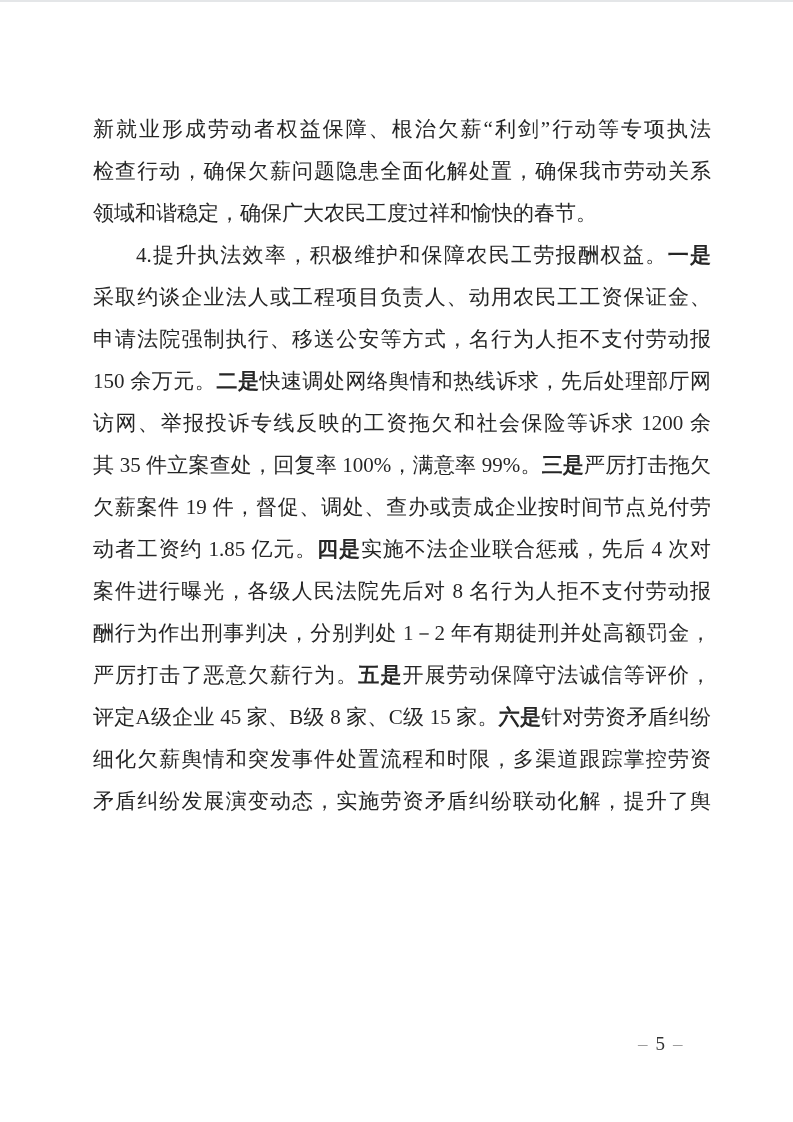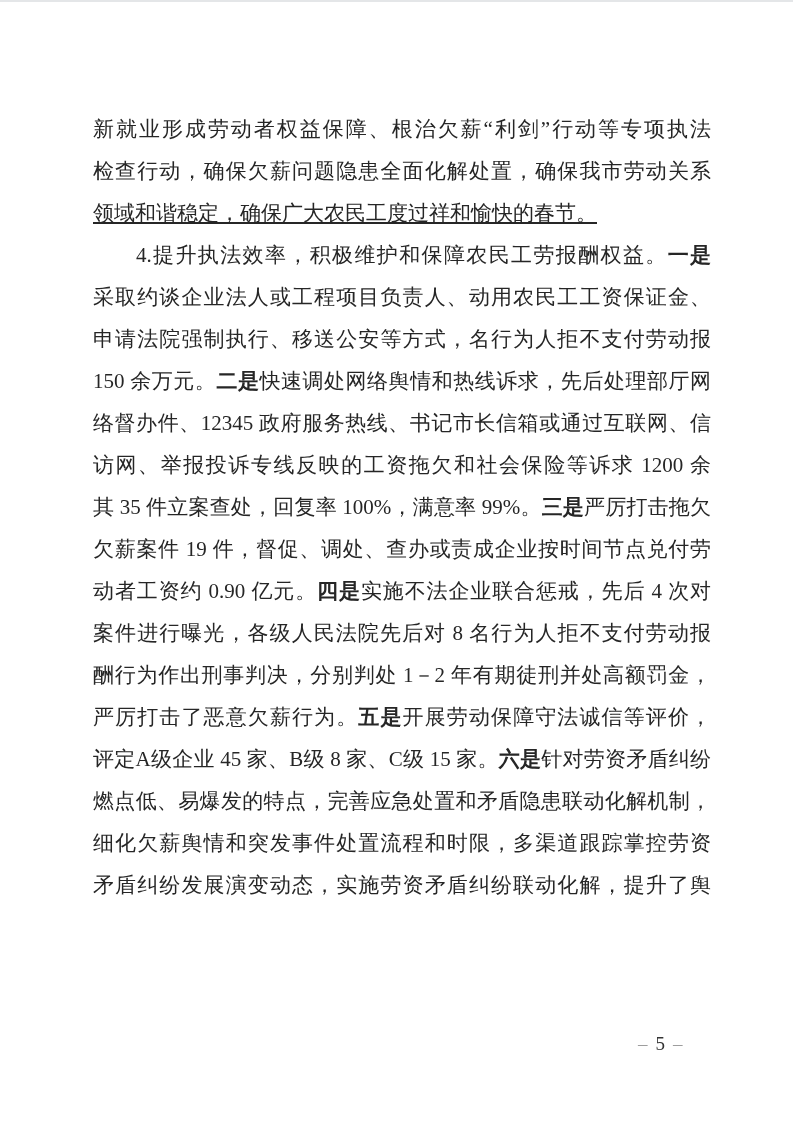--- a/index.html
+++ b/index.html
@@ -36,21 +36,21 @@
     box-sizing: border-box;
     height: 42px;
     line-height: 42px;
     width: 618px;
     text-align: justify;
     text-align-last: justify;
     white-space: normal;
     overflow: hidden;
   }
   .line.indent { padding-left: 43px; }
-  .line.para-end { text-align-last: left; text-decoration: underline; }
+  .line.para-end { text-align-last: left; }
   .run { font-weight: 400; }
   .run.bold {
     font-weight: 700;
     font-family: Liberation Mono, monospace;
   }
   .page-number {
     position: absolute;
     left: 638px;
     top: 1033px;
     font-size: 19px;
@@ -75,30 +75,28 @@
   <div class="scan-edge"></div>
 
   <div class="text-block">
       <div class="line"><span class="run">新就业形成劳动者权益保障、根治欠薪“利剑”行动等专项执法</span></div>
       <div class="line"><span class="run">检查行动，确保欠薪问题隐患全面化解处置，确保我市劳动关系</span></div>
       <div class="line para-end"><span class="run">领域和谐稳定，确保广大农民工度过祥和愉快的春节。</span></div>
       <div class="line indent"><span class="run">4.提升执法效率，积极维护和保障农民工劳报酬权益。</span><span class="run bold">一是</span></div>
       <div class="line"><span class="run">采取约谈企业法人或工程项目负责人、动用农民工工资保证金、</span></div>
       <div class="line"><span class="run">申请法院强制执行、移送公安等方式，名行为人拒不支付劳动报</span></div>
       <div class="line"><span class="run">150 余万元。</span><span class="run bold">二是</span><span class="run">快速调处网络舆情和热线诉求，先后处理部厅网</span></div>
-      <div class="line"><span class="run">络督办件、12345 政府服务热线、书记市长信箱或通过互联网、信</span></div>
       <div class="line"><span class="run">访网、举报投诉专线反映的工资拖欠和社会保险等诉求 1200 余件，</span></div>
       <div class="line"><span class="run">其 35 件立案查处，回复率 100%，满意率 99%。</span><span class="run bold">三是</span><span class="run">严厉打击拖欠</span></div>
       <div class="line"><span class="run">欠薪案件 19 件，督促、调处、查办或责成企业按时间节点兑付劳</span></div>
-      <div class="line"><span class="run">动者工资约 0.90 亿元。</span><span class="run bold">四是</span><span class="run">实施不法企业联合惩戒，先后 4 次对</span></div>
+      <div class="line"><span class="run">动者工资约 1.85 亿元。</span><span class="run bold">四是</span><span class="run">实施不法企业联合惩戒，先后 4 次对</span></div>
       <div class="line"><span class="run">案件进行曝光，各级人民法院先后对 8 名行为人拒不支付劳动报</span></div>
       <div class="line"><span class="run">酬行为作出刑事判决，分别判处 1－2 年有期徒刑并处高额罚金，</span></div>
       <div class="line"><span class="run">严厉打击了恶意欠薪行为。</span><span class="run bold">五是</span><span class="run">开展劳动保障守法诚信等评价，</span></div>
       <div class="line"><span class="run">评定A级企业 45 家、B级 8 家、C级 15 家。</span><span class="run bold">六是</span><span class="run">针对劳资矛盾纠纷</span></div>
-      <div class="line"><span class="run">燃点低、易爆发的特点，完善应急处置和矛盾隐患联动化解机制，</span></div>
       <div class="line"><span class="run">细化欠薪舆情和突发事件处置流程和时限，多渠道跟踪掌控劳资</span></div>
       <div class="line"><span class="run">矛盾纠纷发展演变动态，实施劳资矛盾纠纷联动化解，提升了舆</span></div>
     </div>
 
   <div class="page-number">
     <span class="dash">–</span><span class="num">5</span><span class="dash">–</span>
   </div>
 </div>
 
 </body></html>

